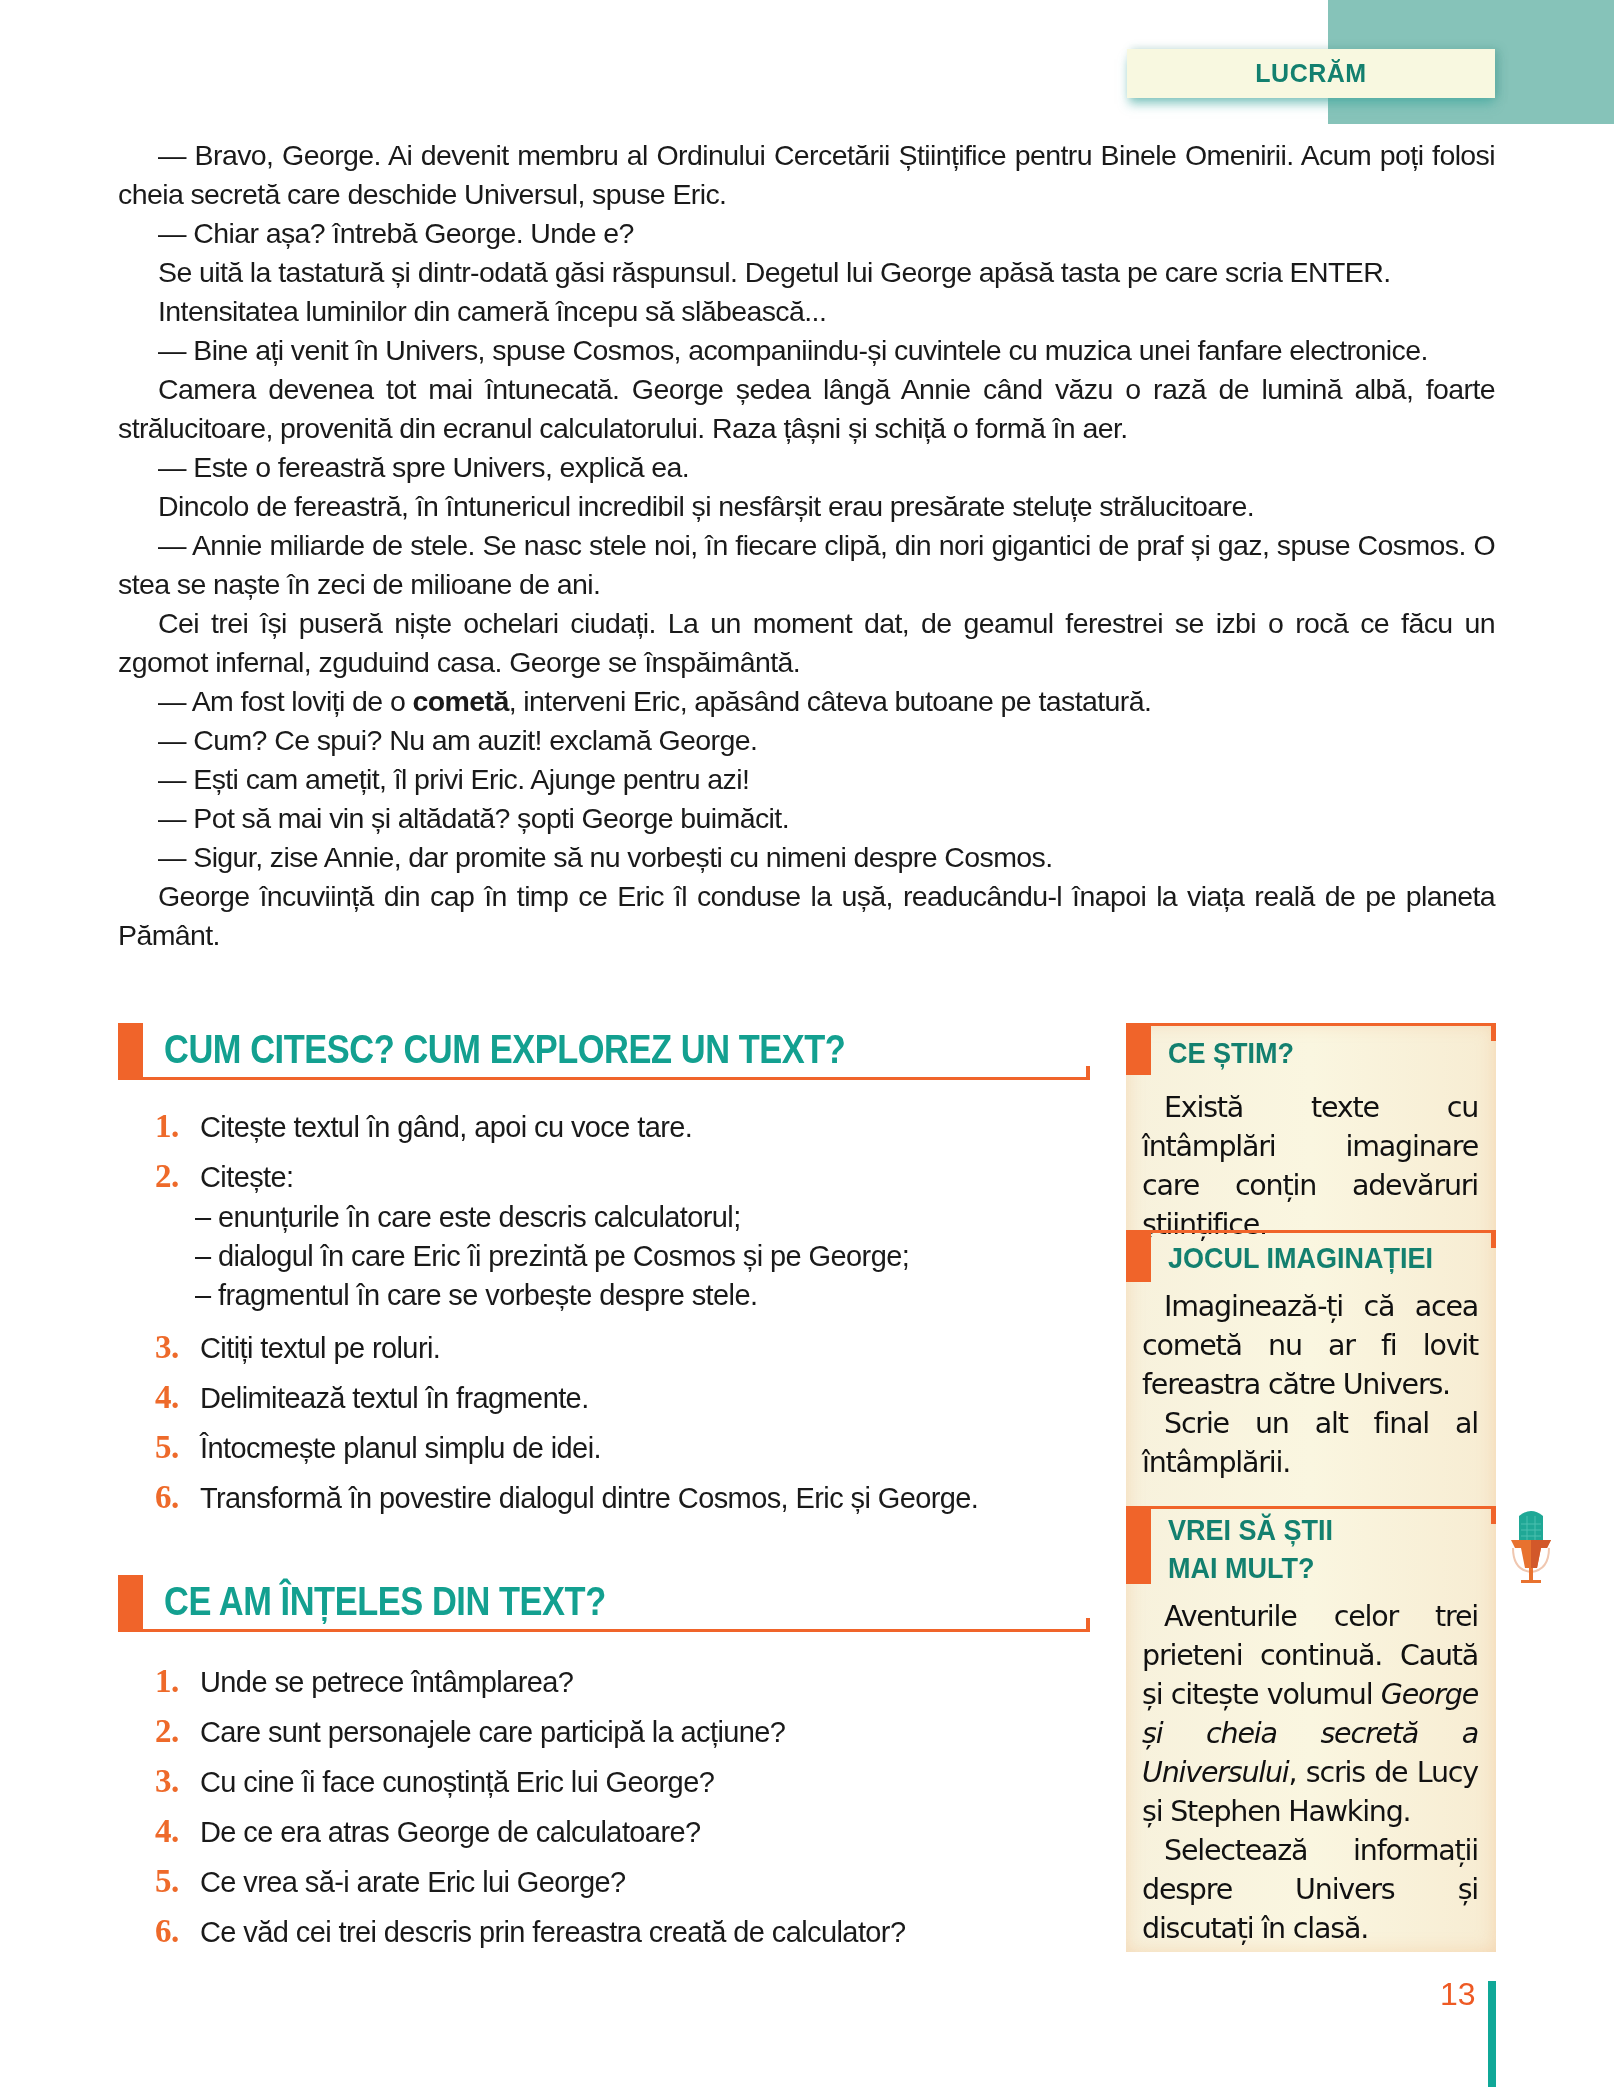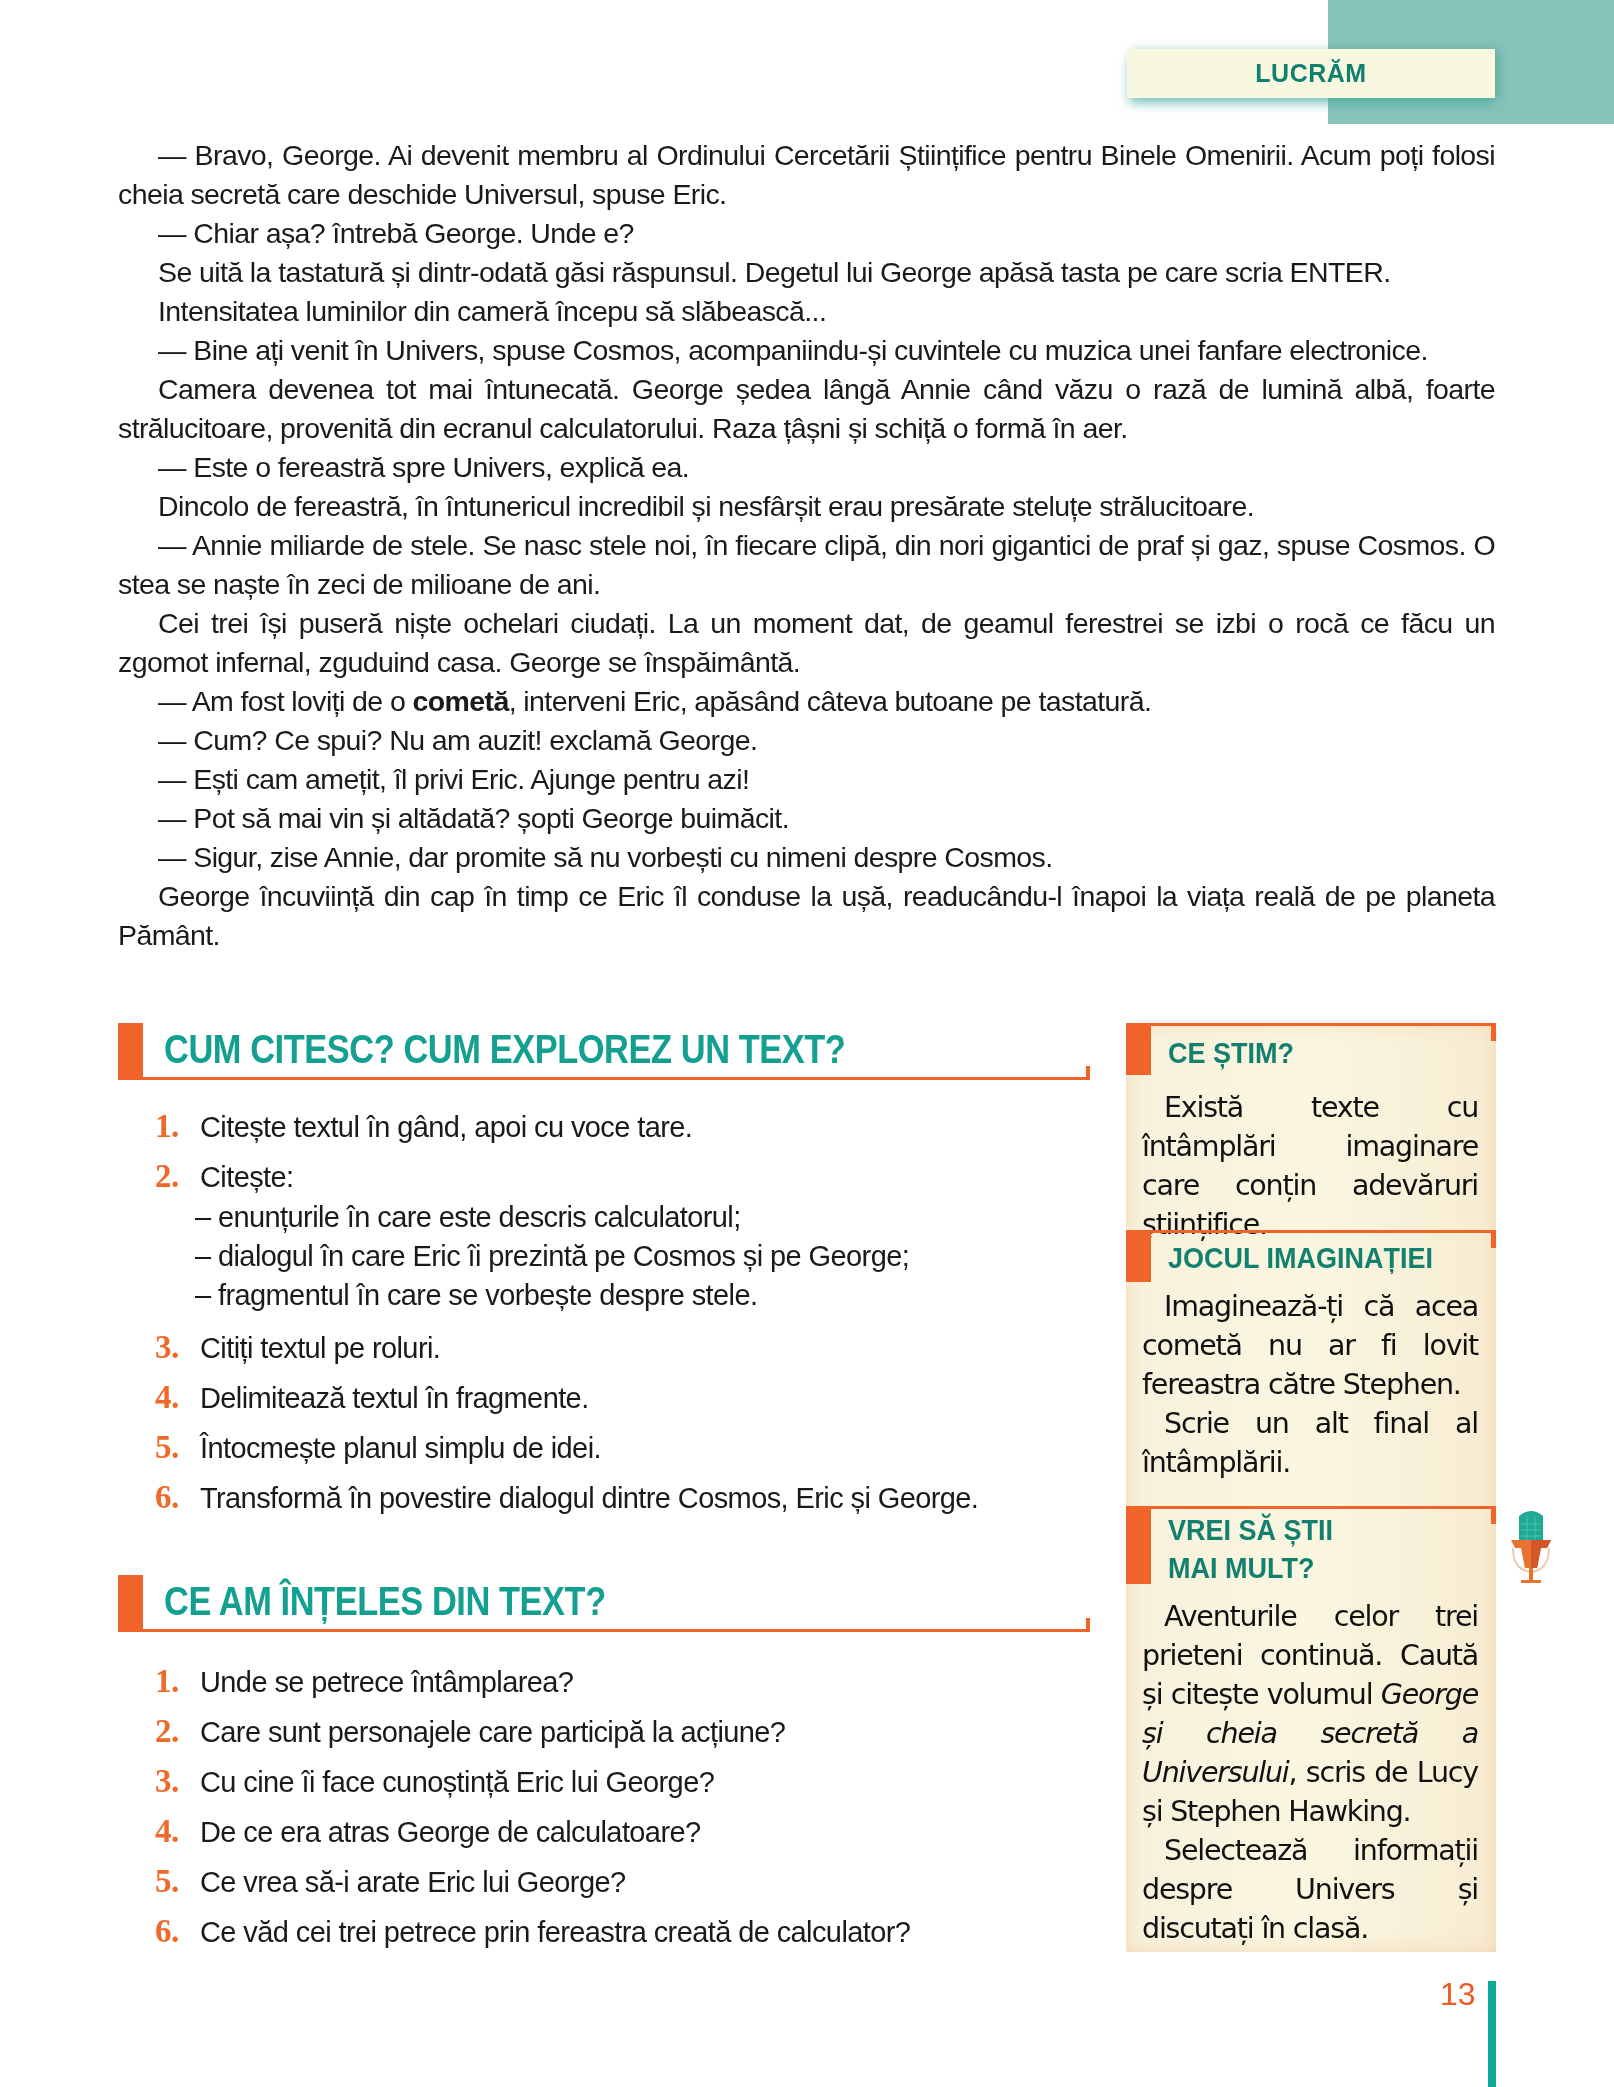--- a/index.html
+++ b/index.html
@@ -150,40 +150,40 @@
   <div class="qitem">
       <span class="qnum">4.</span>
       <span class="qtext">De ce era atras George de calculatoare?</span>
     </div>
   <div class="qitem">
       <span class="qnum">5.</span>
       <span class="qtext">Ce vrea să-i arate Eric lui George?</span>
     </div>
   <div class="qitem">
       <span class="qnum">6.</span>
-      <span class="qtext">Ce văd cei trei petrece prin fereastra creată de calculator?</span>
+      <span class="qtext">Ce văd cei trei descris prin fereastra creată de calculator?</span>
     </div>
 </div>
 
 <div class="sidebar">
   <div class="sb-box" style="top:0;">
     <div class="tab" style="height:52px;"></div>
     <div class="rtick"></div>
     <div class="sb-title" style="top:8px;">CE ȘTIM?</div>
     <div class="sb-body" style="top:62px;">
       <p>Există texte cu întâmplări imaginare care conțin adevăruri științifice.</p>
     </div>
   </div>
 
   <div class="sb-box" style="top:207px;">
     <div class="tab" style="height:52px;"></div>
     <div class="rtick"></div>
     <div class="sb-title" style="top:6px;">JOCUL IMAGINAȚIEI</div>
     <div class="sb-body" style="top:54px;">
-      <p>Imaginează-ți că acea cometă nu ar fi lovit fereastra către Stephen.</p>
+      <p>Imaginează-ți că acea cometă nu ar fi lovit fereastra către Univers.</p>
       <p>Scrie un alt final al întâmplării.</p>
     </div>
   </div>
 
   <div class="sb-box" style="top:483px;">
     <div class="tab" style="height:78px;"></div>
     <div class="rtick"></div>
     <div class="sb-title" style="top:2px;">
       <div>VREI SĂ ȘTII</div>
       <div>MAI MULT?</div>

